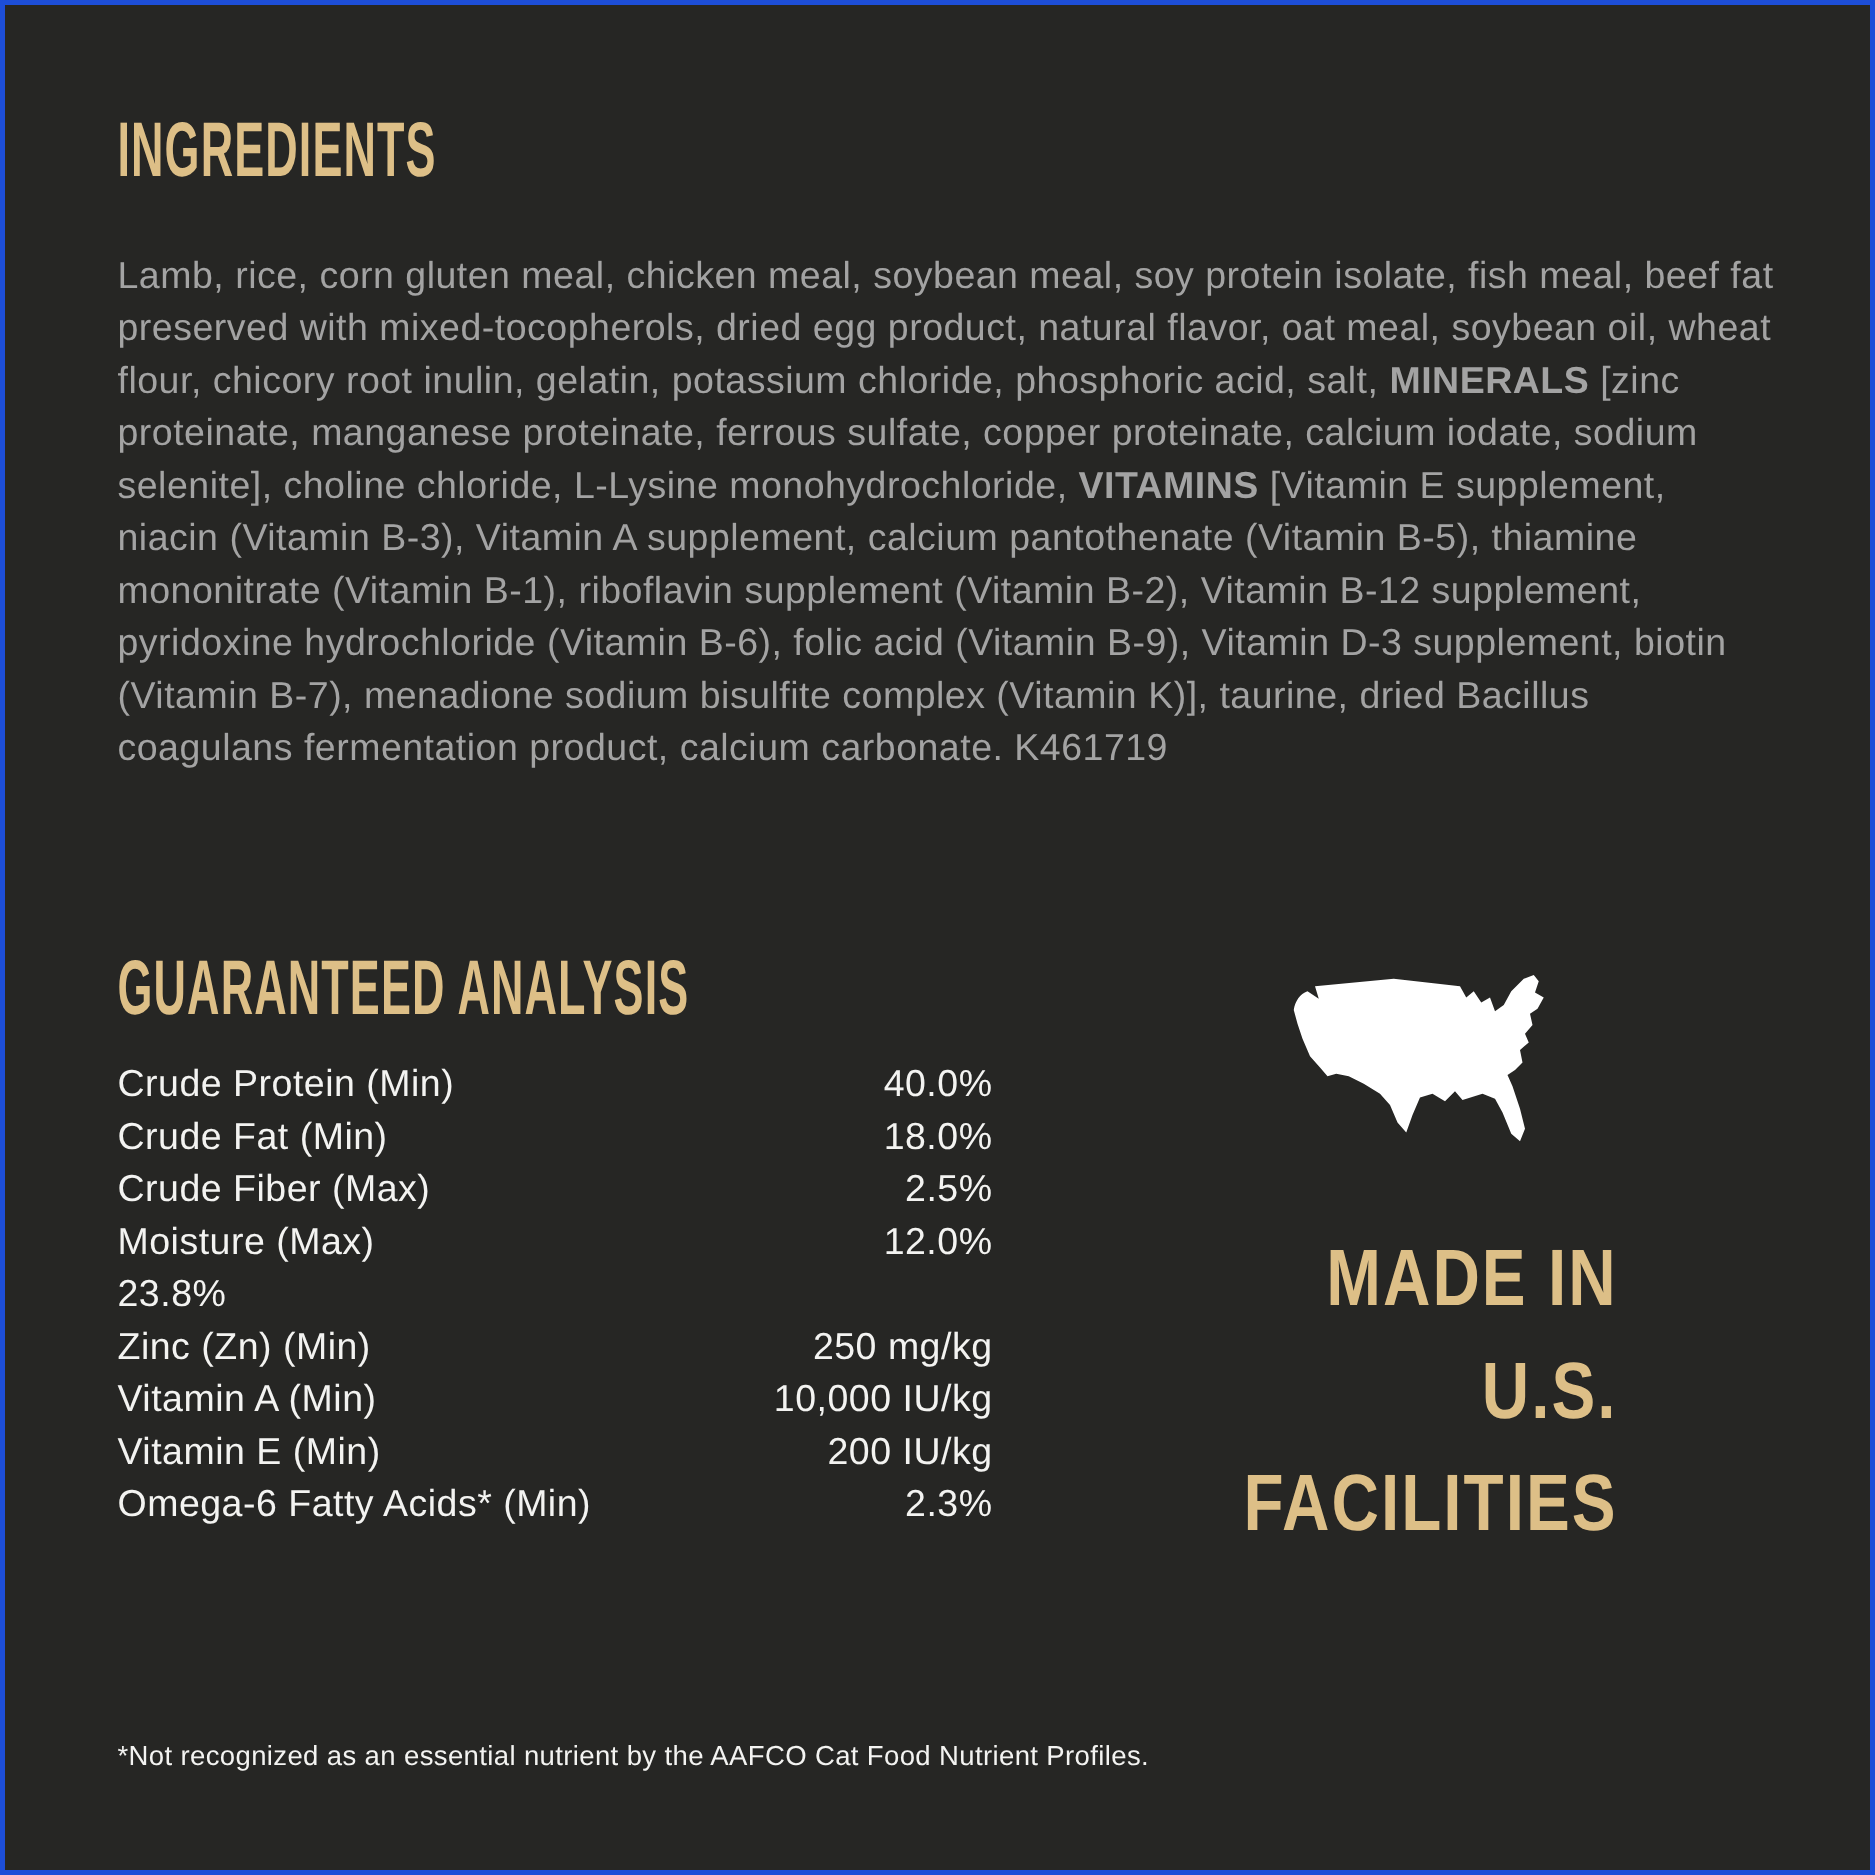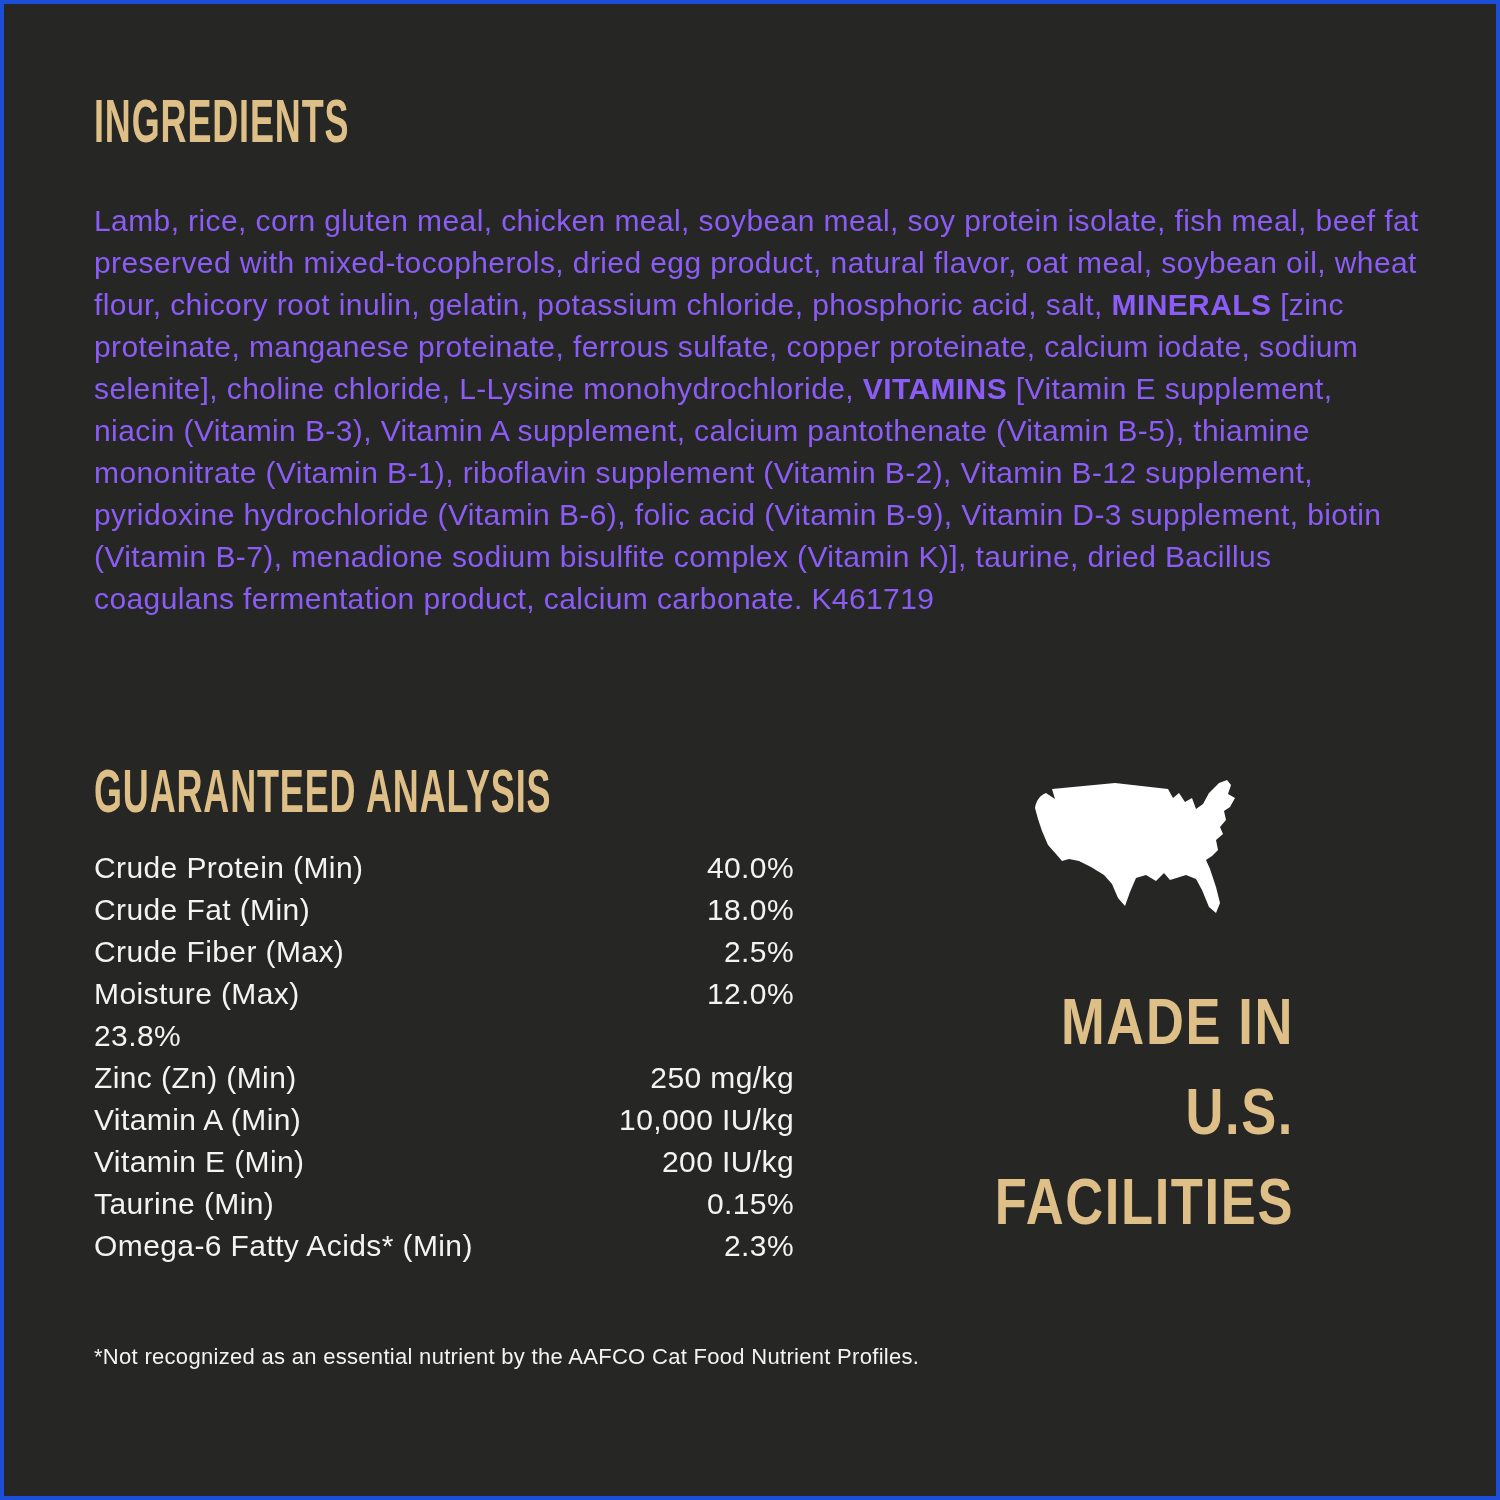--- a/index.html
+++ b/index.html
@@ -25,35 +25,35 @@
     white-space:nowrap;
   }
   #ingredients-heading{left:90px;top:86px;}
   #ga-heading{left:90px;top:756px;}
   .ingredients-text{
     position:absolute;
     left:90px;top:166px;width:1326px;
     font-size:30px;line-height:42px;
     letter-spacing:0.4px;
     font-weight:400;
-    color:#8b5cf6;
+    color:#a3a3a3;
   }
   .bold{font-weight:700;}
   .italic{font-style:italic;}
   .ga-table{
     position:absolute;left:90px;top:843px;width:700px;
   }
   .ga-row{
     display:flex;justify-content:space-between;align-items:flex-start;
     height:42px;font-size:30px;line-height:42px;letter-spacing:0.4px;
   }
   .ga-label{white-space:nowrap;}
   .ga-value{white-space:nowrap;text-align:right;}
   .footnote{
-    position:absolute;left:90px;top:1338px;
+    position:absolute;left:90px;top:1386px;
     font-size:22px;line-height:30px;letter-spacing:0.3px;
   }
   .made-in{
     position:absolute;left:955px;top:770px;width:370px;
     display:flex;flex-direction:column;align-items:center;
   }
   .usa-map{width:250px;height:165px;display:block;}
   .made-in-text{margin-top:38px;text-align:right;}
   .made-line{
     font-size:64px;font-weight:700;color:#ddbf87;
@@ -106,24 +106,20 @@
       <div class="ga-row">
         <span class="ga-label"><span class="italic"></span><span>Vitamin A (Min)</span></span>
         <span class="ga-value">10,000 IU/kg</span>
       </div>
 
       <div class="ga-row">
         <span class="ga-label"><span class="italic"></span><span>Vitamin E (Min)</span></span>
         <span class="ga-value">200 IU/kg</span>
       </div>
 
-      <div class="ga-row">
-        <span class="ga-label"><span class="italic"></span><span>Taurine (Min)</span></span>
-        <span class="ga-value">0.15%</span>
-      </div>
 
       <div class="ga-row">
         <span class="ga-label"><span class="italic"></span><span>Omega-6 Fatty Acids* (Min)</span></span>
         <span class="ga-value">2.3%</span>
       </div>
 
     </div>
 
   <div class="footnote">*Not recognized as an essential nutrient by the AAFCO Cat Food Nutrient Profiles.</div>
 

